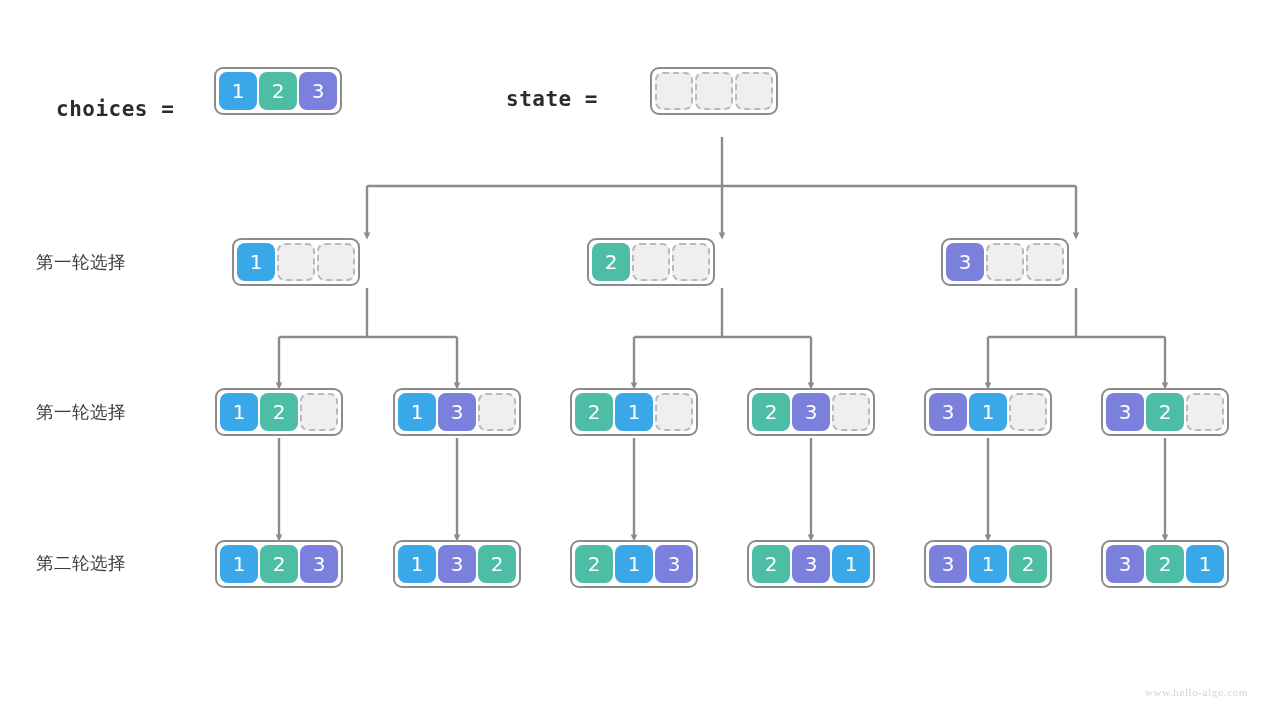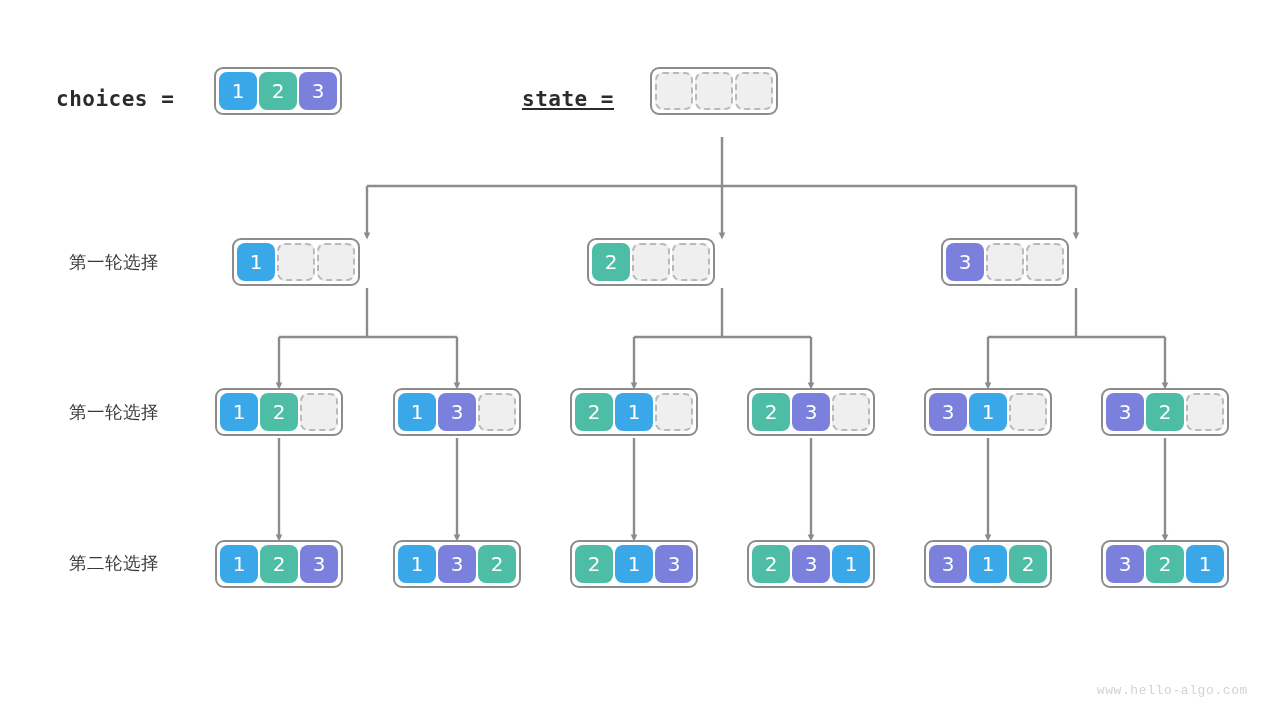--- a/index.html
+++ b/index.html
@@ -42,21 +42,20 @@
   }
 
   
   .row-label {
     position: absolute;
     font-family: "DejaVu Sans", "Liberation Sans", sans-serif;
     font-size: 17.5px;
     color: #3a3a3a;
     white-space: nowrap;
     letter-spacing: 0.5px;
-    margin-left: 33px;
   }
 
   
   .array {
     position: absolute;
     display: flex;
     flex-direction: row;
     align-items: center;
     box-sizing: border-box;
     background: #ffffff;
@@ -85,22 +84,22 @@
   }
   .cell.v1 { background: #3aa8e8; }
   .cell.v2 { background: #4dbda6; }
   .cell.v3 { background: #7a80dc; }
 
   
   .watermark {
     position: absolute;
     right: 32px;
     bottom: 22px;
-    font-family: Liberation Mono, monospace;
-    font-size: 13px;
+    font-family: Liberation Serif, serif;
+    font-size: 11px;
     color: #d3d3d3;
     letter-spacing: 0.6px;
     white-space: nowrap;
   }
 </style>
 </head>
 <body>
 
 <div id="stage">
 
@@ -138,29 +137,29 @@
 
       <path d="M279,438 L279,538" marker-end="url(#arrow)"></path>
       <path d="M457,438 L457,538" marker-end="url(#arrow)"></path>
       <path d="M634,438 L634,538" marker-end="url(#arrow)"></path>
       <path d="M811,438 L811,538" marker-end="url(#arrow)"></path>
       <path d="M988,438 L988,538" marker-end="url(#arrow)"></path>
       <path d="M1165,438 L1165,538" marker-end="url(#arrow)"></path>
     </g>
   </svg>
 
-  <div class="code-label" style="left:56px; top:99px; transform:translateY(-50%);text-align:center;">choices =</div>
+  <div class="code-label" style="left:56px; top:109px; transform:translateY(-50%);text-align:center;">choices =</div>
 
   <div class="array" style="left:214px; top:91px; transform:translateY(-50%);">
     <div class="cell v1">1</div>
     <div class="cell v2">2</div>
     <div class="cell v3">3</div>
   </div>
 
-  <div class="code-label" style="left:522px; top:99px; transform:translateY(-50%);text-decoration:underline;">state =</div>
+  <div class="code-label" style="left:506px; top:99px; transform:translateY(-50%);">state =</div>
 
   <div class="array" style="left:650px; top:91px; transform:translateY(-50%);">
     <div class="cell empty"></div>
     <div class="cell empty"></div>
     <div class="cell empty"></div>
   </div>
 
   <div class="row-label" style="left:36px; top:262px; transform:translateY(-50%);">第一轮选择</div>
   <div class="row-label" style="left:36px; top:412px; transform:translateY(-50%);">第一轮选择</div>
   <div class="row-label" style="left:36px; top:563px; transform:translateY(-50%);">第二轮选择</div>

